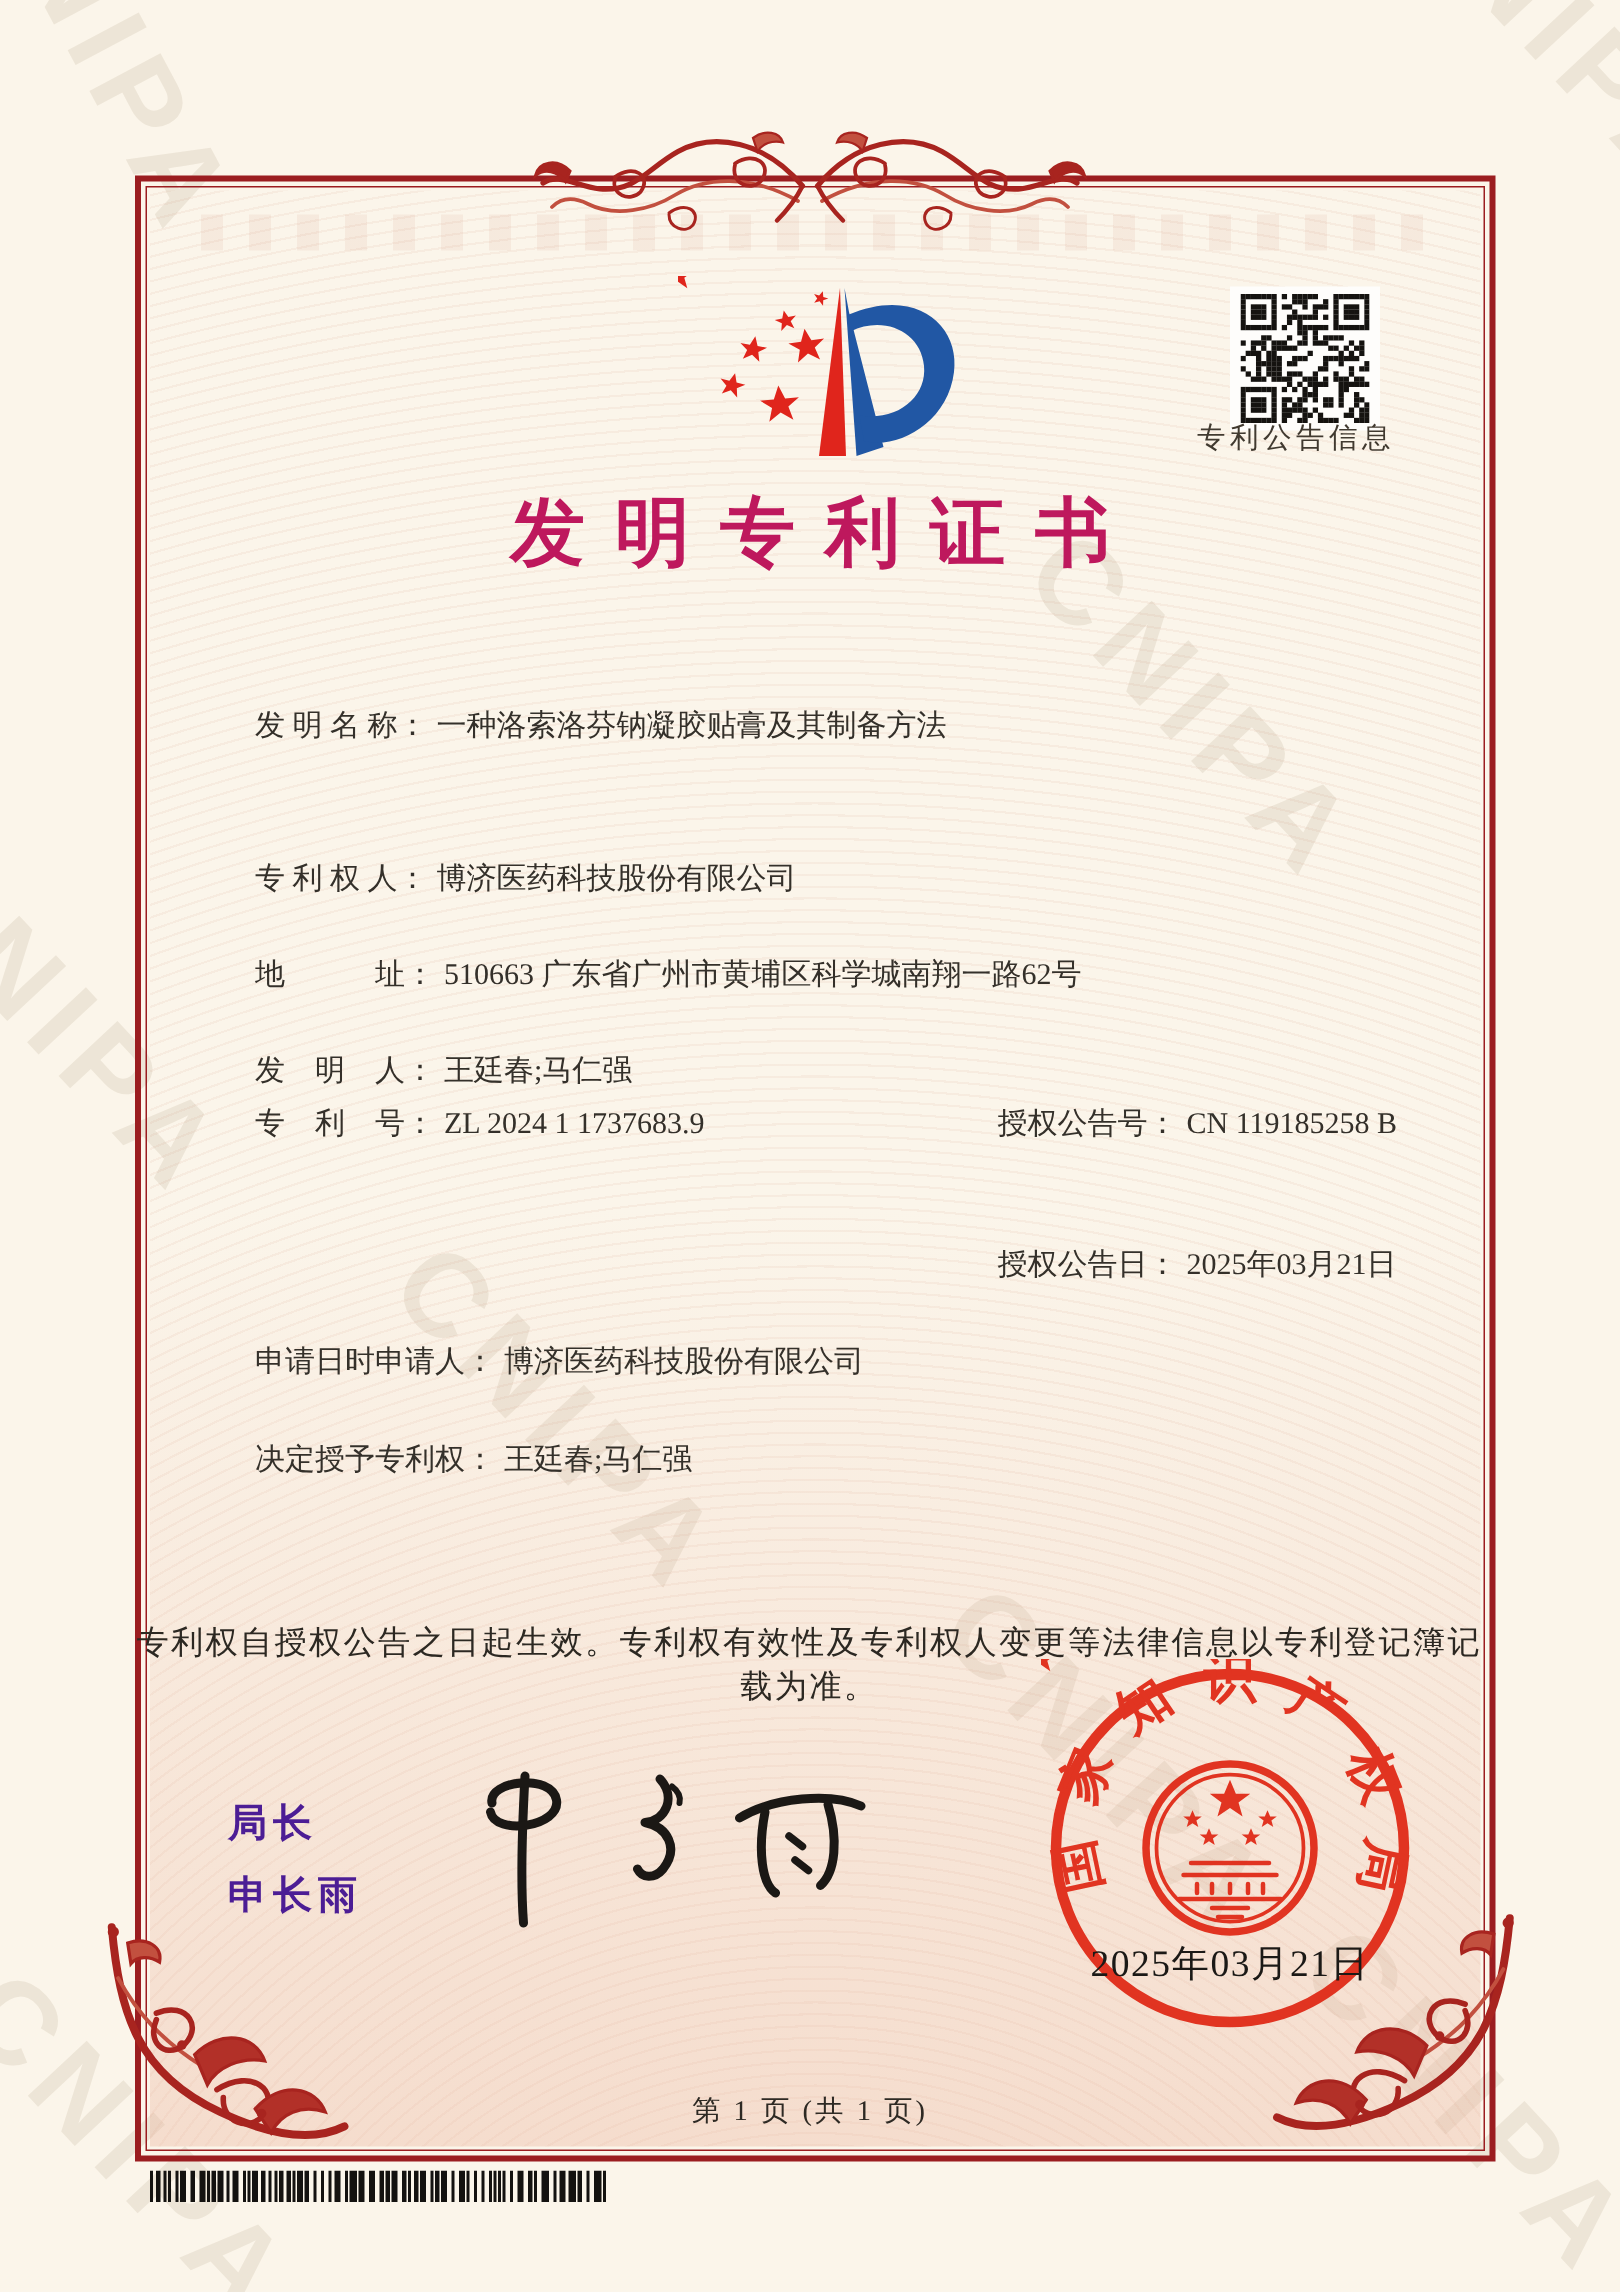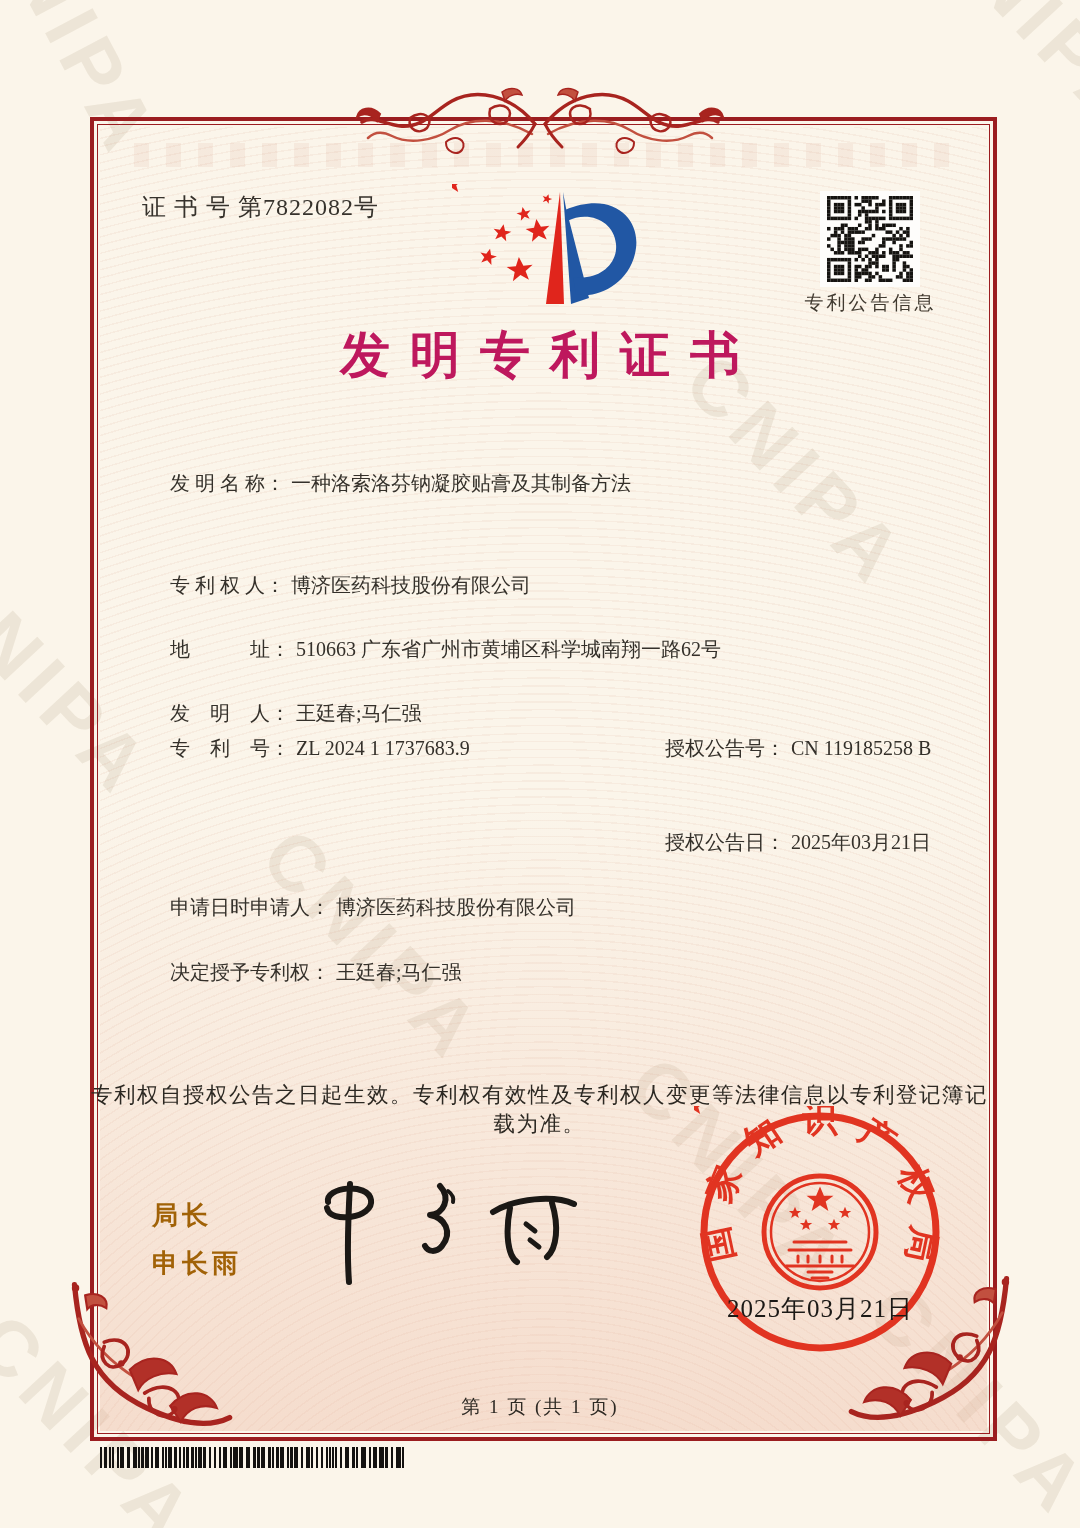--- a/index.html
+++ b/index.html
@@ -30,37 +30,37 @@
      background:repeating-linear-gradient(90deg, rgba(205,140,118,.22) 0 15px, transparent 15px 32px);}
   .ornament-top{position:absolute;left:350px;top:72px;width:380px;height:100px;}
   .flourish{position:absolute;width:170px;height:175px;}
   .flourish.bl{left:66px;top:1278px;}
   .flourish.br{left:845px;top:1272px;transform:scaleX(-1);}
   
   .cert-no{position:absolute;left:142px;top:191px;font-size:24px;letter-spacing:1px;color:#36322c;}
   .logo{position:absolute;left:452px;top:184px;width:190px;height:134px;}
   .qr-wrap{position:absolute;left:820px;top:191px;width:100px;height:96px;background:#fefdfb;}
   .qr{position:absolute;left:7px;top:5px;width:86px;height:86px;}
-  .qr-label{position:absolute;left:798px;top:290px;width:145px;text-align:center;
+  .qr-label{position:absolute;left:798px;top:279px;width:145px;text-align:left;
             font-size:19px;letter-spacing:3px;color:#413a30;}
   .title{position:absolute;left:0;top:322px;width:100%;text-align:center;
          font-size:50px;font-weight:700;letter-spacing:20px;text-indent:20px;color:#be185d;}
   
   .field{position:absolute;left:150px;font-size:20px;color:#34302a;white-space:pre;}
   .field .val{margin-left:6px;}
   .field.right{left:645px;}
   .f1{top:447px}.f2{top:549px}.f3{top:613px}.f4{top:677px}
   .f5{top:712px}.f6{top:806px}.f7{top:871px}.f8{top:936px}
   
   .notice{position:absolute;left:90px;width:899px;text-align:center;
           font-size:21.5px;letter-spacing:1.5px;color:#2c2822;}
   .n1{top:1038px}.n2{top:1080px}
   
   .signer{position:absolute;left:152px;font:600 26px "Liberation Sans","DejaVu Sans",sans-serif;
-          color:#a16207;letter-spacing:4px;}
+          color:#4c1d95;letter-spacing:4px;}
   .signer.t{top:1198px}.signer.n{top:1246px}
   .signature{position:absolute;left:288px;top:1158px;width:300px;height:140px;}
   
   .seal{position:absolute;left:694px;top:1106px;width:252px;height:252px;opacity:.95;}
   .seal-date{position:absolute;left:694px;top:1292px;width:252px;text-align:center;
              font-size:25px;color:#1b1916;letter-spacing:1px;}
   
   .page-footer{position:absolute;left:0;top:1394px;width:100%;text-align:center;
                font-size:19px;color:#2e2a24;letter-spacing:2px;}
   .barcode{position:absolute;left:100px;top:1447px;width:312px;height:21px;}
@@ -121,21 +121,20 @@
       <path d="M74,106 C96,92 114,107 103,122 C94,133 77,126 78,111" stroke-width="3.5"></path>
       <path d="M60,84 C76,68 98,71 104,88 C89,85 74,92 68,103 Z" stroke-width="2" fill="#b23028"></path>
       <path d="M98,118 C114,100 136,104 142,120 C127,115 114,121 108,133 Z" stroke-width="2" fill="#b23028"></path>
       <path d="M18,14 C30,10 40,16 38,26 C32,22 24,22 20,27 Z" stroke-width="2" fill="#c2503f"></path>
       <circle cx="9" cy="7" r="3.5" fill="#a8241f" stroke="none"></circle>
       <circle cx="52" cy="78" r="3" fill="#a8241f" stroke="none"></circle>
       <circle cx="102" cy="121" r="3" fill="#a8241f" stroke="none"></circle>
     </g>
   </svg>
 
-  <div class="cert-no">证 书 号 第7822082号</div>
 
   <svg class="logo" viewBox="0 0 190 134">
     <g fill="#e0251c">
       <path id="st" d="M0,-10 L2.9,-3.1 10,-3.1 4.2,1.2 6.2,8.1 0,3.9 -6.2,8.1 -4.2,1.2 -10,-3.1 -2.9,-3.1 Z"></path>
       <use href="#st" transform="translate(95,15) scale(0.5) rotate(18)"></use>
       <use href="#st" transform="translate(72,30) scale(0.72) rotate(-12)"></use>
       <use href="#st" transform="translate(50,49) scale(0.9) rotate(10)"></use>
       <use href="#st" transform="translate(86,47) scale(1.2) rotate(-8)"></use>
       <use href="#st" transform="translate(36,73) scale(0.85) rotate(14)"></use>
       <use href="#st" transform="translate(68,86) scale(1.3) rotate(-5)"></use>

